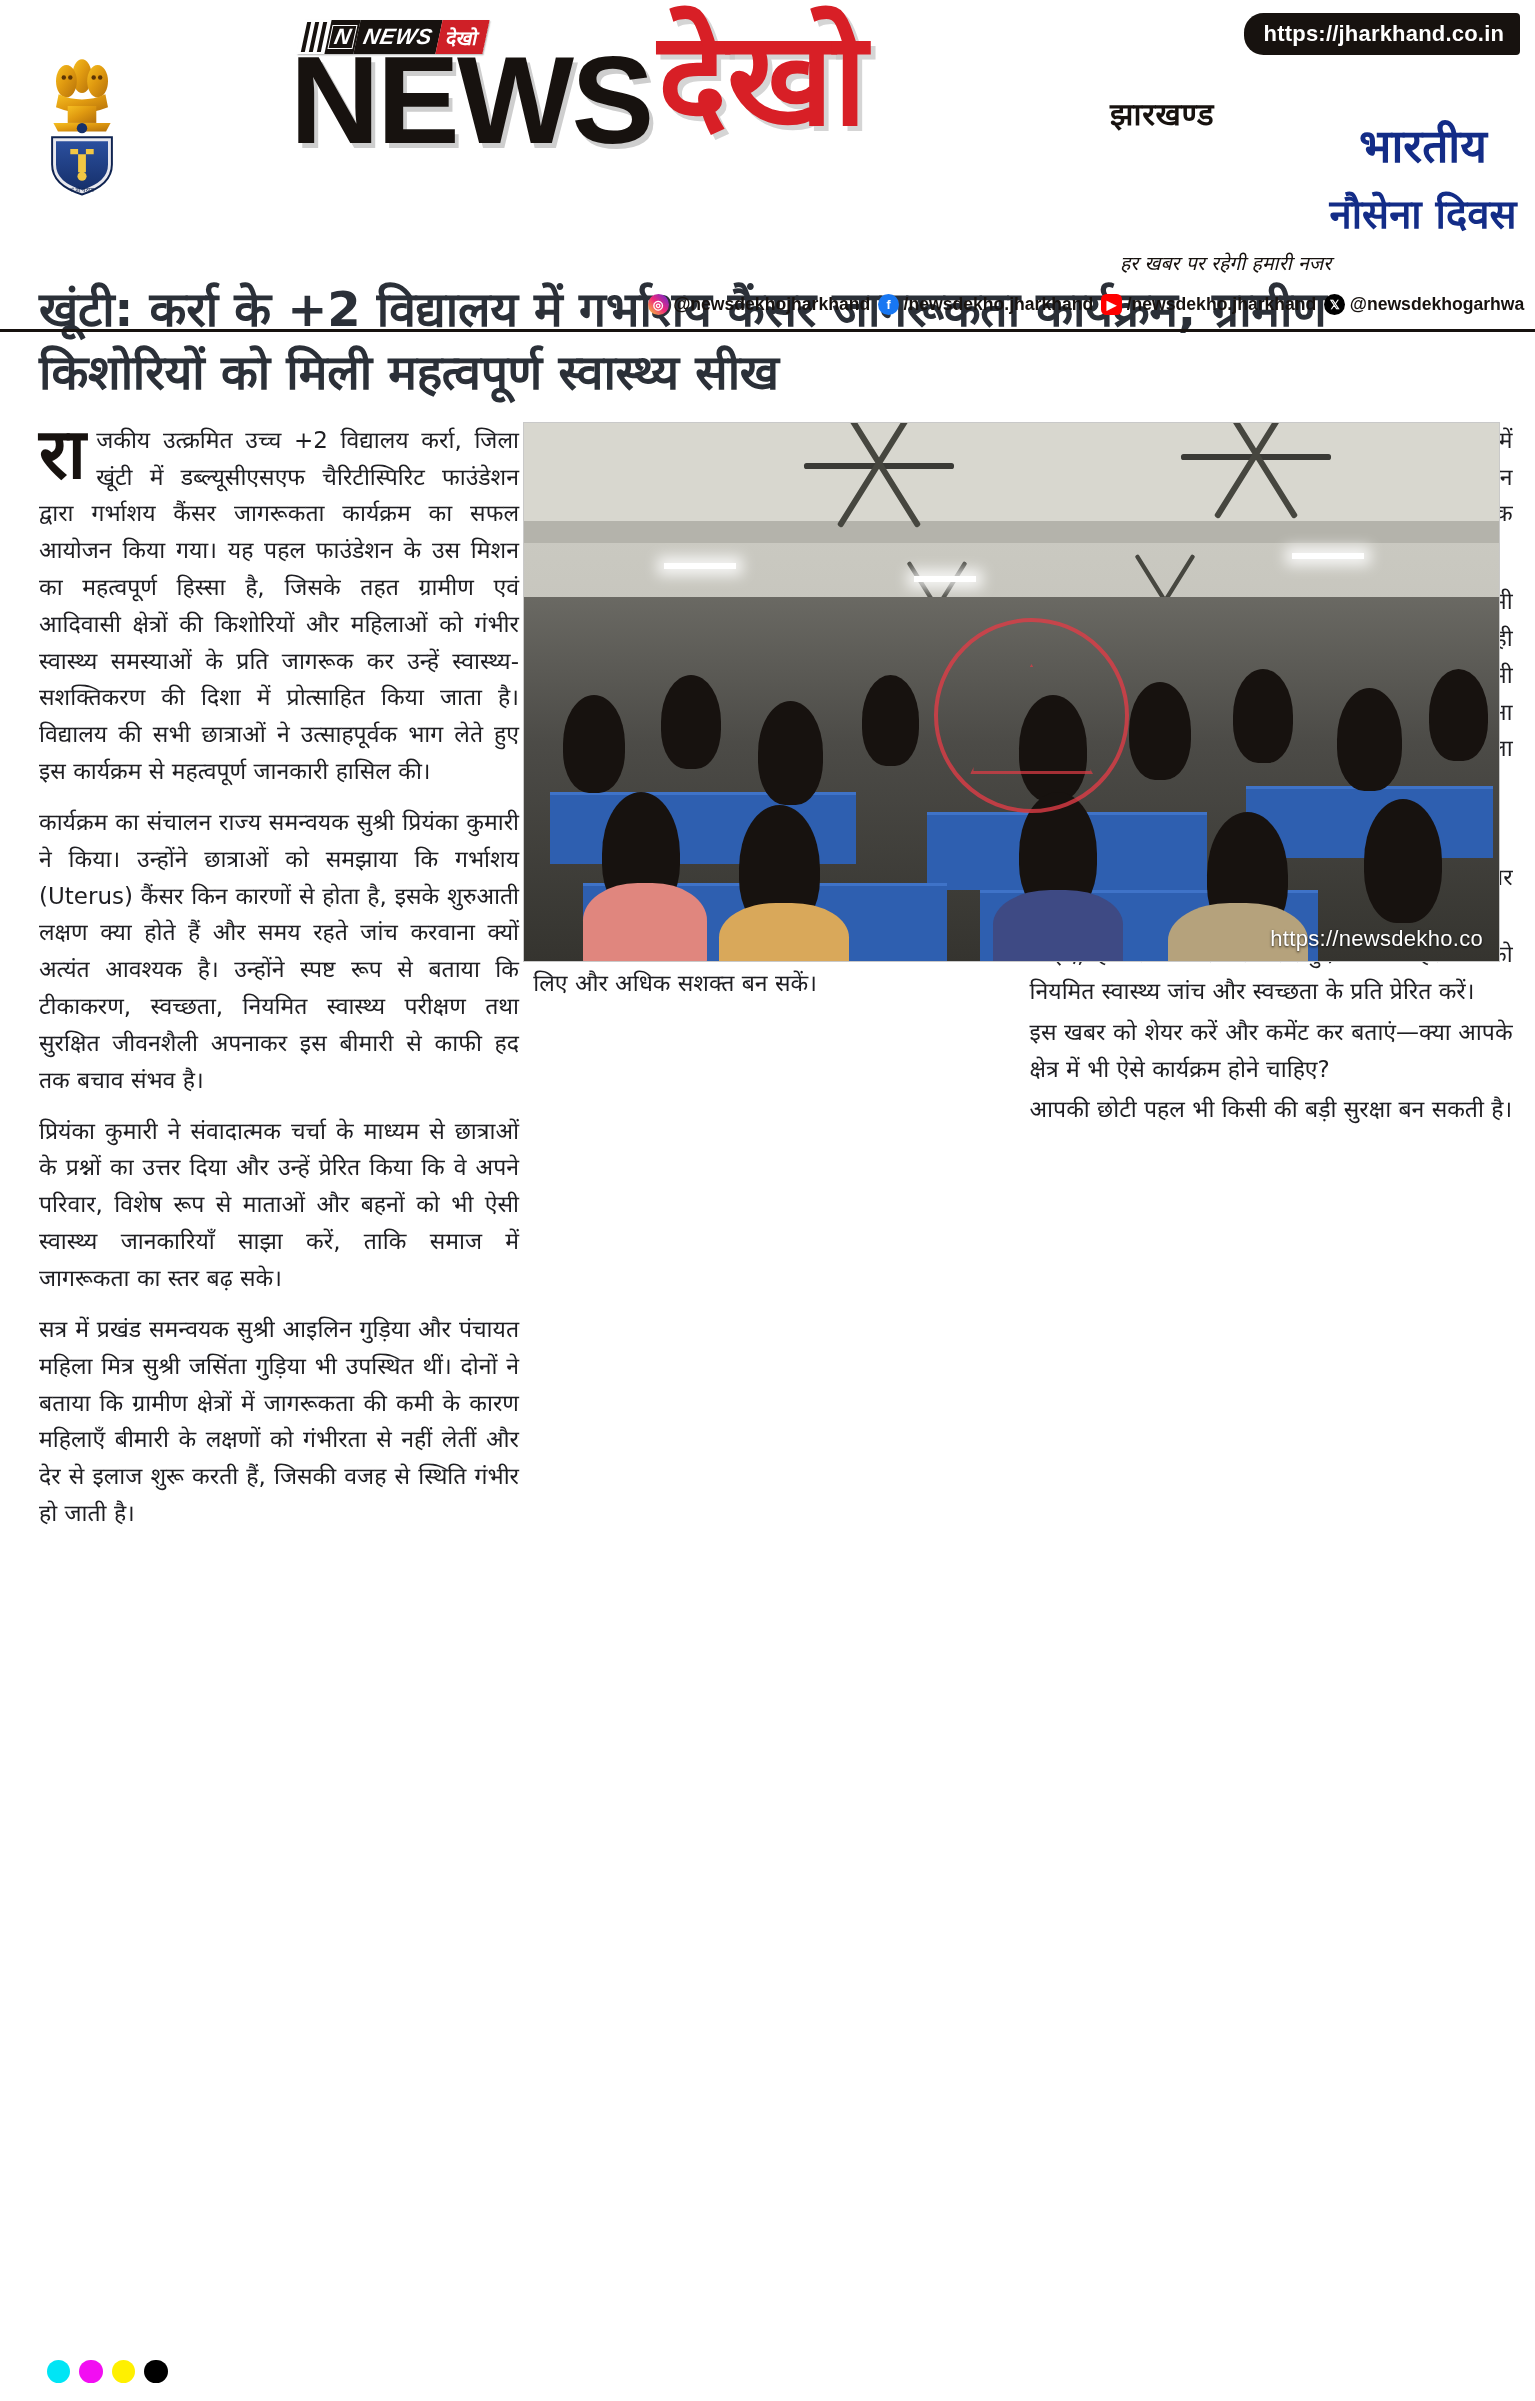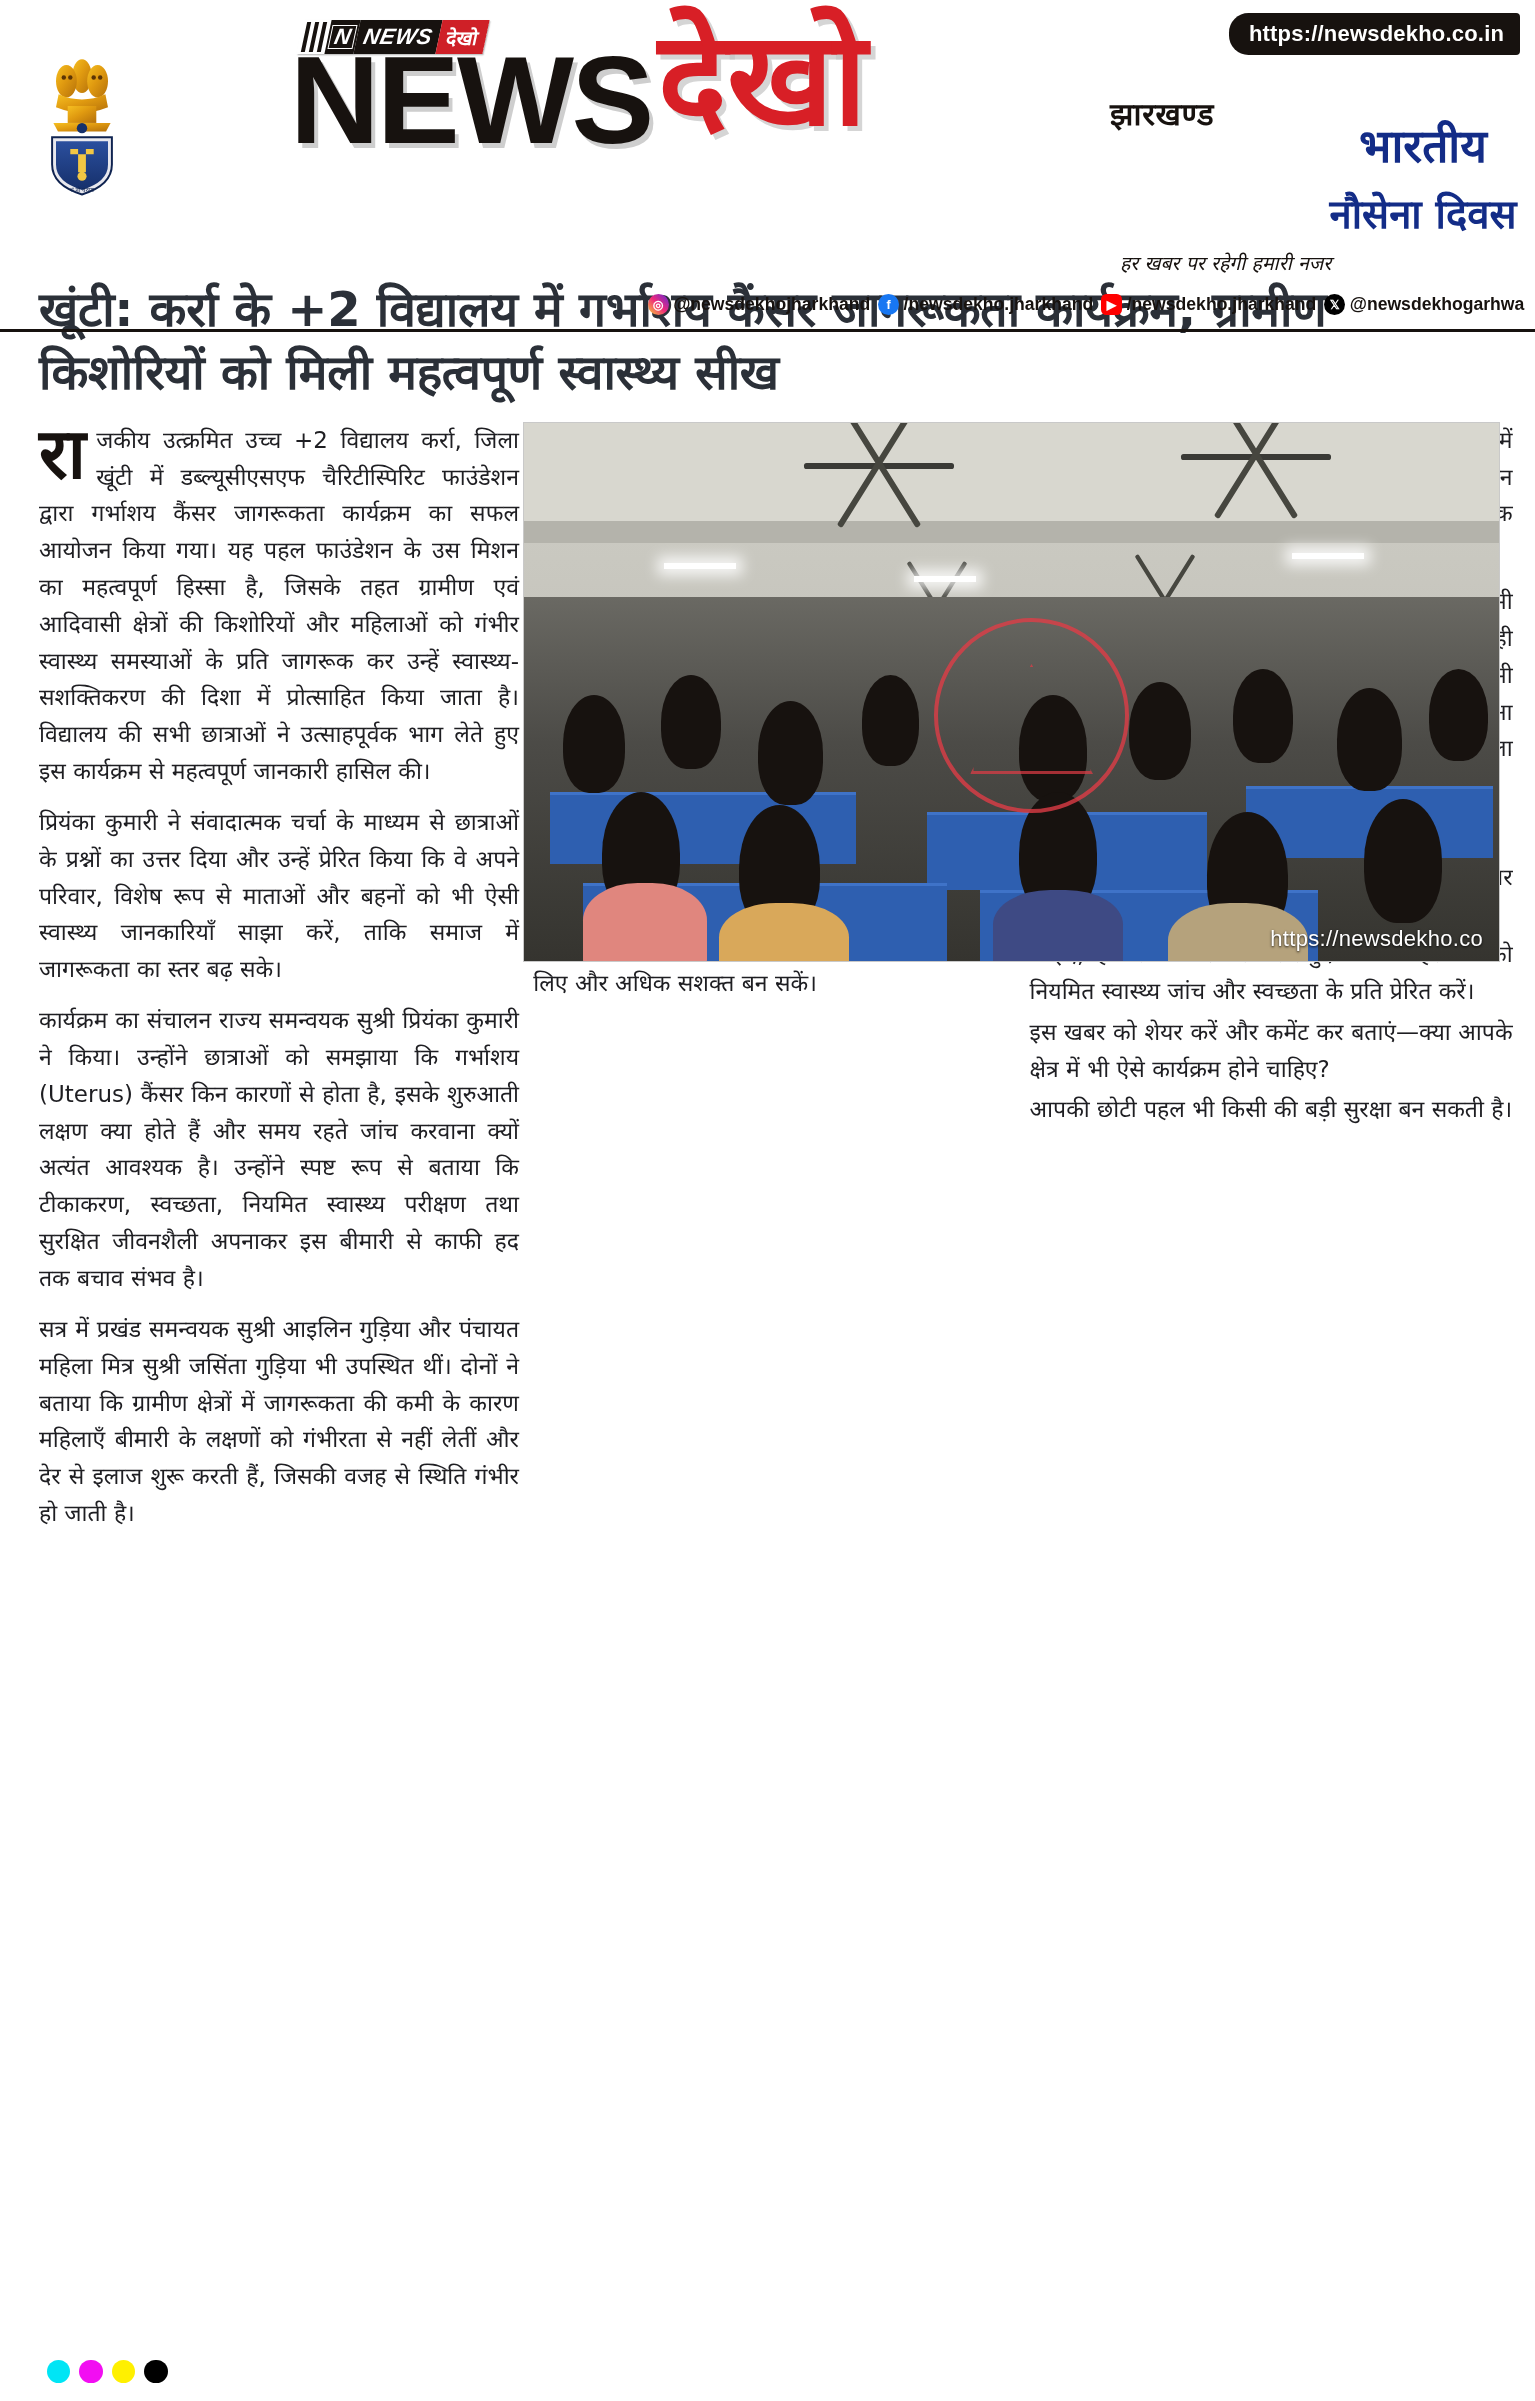--- a/index.html
+++ b/index.html
@@ -338,21 +338,21 @@
       <div class="bigword">NEWS</div>
       <div class="bigword-hi">देखो</div>
       <div class="jharkhand-word">झारखण्ड</div>
       <div class="tagline">हर खबर पर रहेगी हमारी नजर</div>
 
       <div class="navyday">
         <div class="l1">भारतीय</div>
         <div class="l2">नौसेना दिवस</div>
       </div>
 
-      <div class="site-url">https://newsdekho.co.in</div>
+      <div class="site-url">https://jharkhand.co.in</div>
     </div>
   </div>
 
 
   <div class="social-row">
     <div class="social-item">
       <span class="sico ig">◎</span>
       <span>@newsdekhojharkhand</span>
     </div>
     <div class="social-item">
@@ -421,22 +421,22 @@
         <div class="sweater" style="left:644px;top:306px;width:140px;height:85px;background:#b5a27c;"></div>
       </div>
       <div class="stamp"></div>
       <div class="ph-mark">https://newsdekho.co</div>
     </div>
 
     <div class="cols">
 
       <div class="col">
         <p class="txt"><span class="dropcap">रा</span><span>जकीय उत्क्रमित उच्च +2 विद्यालय कर्रा, जिला खूंटी में डब्ल्यूसीएसएफ चैरिटीस्पिरिट फाउंडेशन द्वारा गर्भाशय कैंसर जागरूकता कार्यक्रम का सफल आयोजन किया गया। यह पहल फाउंडेशन के उस मिशन का महत्वपूर्ण हिस्सा है, जिसके तहत ग्रामीण एवं आदिवासी क्षेत्रों की किशोरियों और महिलाओं को गंभीर स्वास्थ्य समस्याओं के प्रति जागरूक कर उन्हें स्वास्थ्य-सशक्तिकरण की दिशा में प्रोत्साहित किया जाता है। विद्यालय की सभी छात्राओं ने उत्साहपूर्वक भाग लेते हुए इस कार्यक्रम से महत्वपूर्ण जानकारी हासिल की।</span></p>
+        <p class="txt">कार्यक्रम का संचालन राज्य समन्वयक सुश्री प्रियंका कुमारी ने किया। उन्होंने छात्राओं को समझाया कि गर्भाशय (Uterus) कैंसर किन कारणों से होता है, इसके शुरुआती लक्षण क्या होते हैं और समय रहते जांच करवाना क्यों अत्यंत आवश्यक है। उन्होंने स्पष्ट रूप से बताया कि टीकाकरण, स्वच्छता, नियमित स्वास्थ्य परीक्षण तथा सुरक्षित जीवनशैली अपनाकर इस बीमारी से काफी हद तक बचाव संभव है।</p>
         <p class="txt">प्रियंका कुमारी ने संवादात्मक चर्चा के माध्यम से छात्राओं के प्रश्नों का उत्तर दिया और उन्हें प्रेरित किया कि वे अपने परिवार, विशेष रूप से माताओं और बहनों को भी ऐसी स्वास्थ्य जानकारियाँ साझा करें, ताकि समाज में जागरूकता का स्तर बढ़ सके।</p>
-        <p class="txt">कार्यक्रम का संचालन राज्य समन्वयक सुश्री प्रियंका कुमारी ने किया। उन्होंने छात्राओं को समझाया कि गर्भाशय (Uterus) कैंसर किन कारणों से होता है, इसके शुरुआती लक्षण क्या होते हैं और समय रहते जांच करवाना क्यों अत्यंत आवश्यक है। उन्होंने स्पष्ट रूप से बताया कि टीकाकरण, स्वच्छता, नियमित स्वास्थ्य परीक्षण तथा सुरक्षित जीवनशैली अपनाकर इस बीमारी से काफी हद तक बचाव संभव है।</p>
         <p class="txt">सत्र में प्रखंड समन्वयक सुश्री आइलिन गुड़िया और पंचायत महिला मित्र सुश्री जसिंता गुड़िया भी उपस्थित थीं। दोनों ने बताया कि ग्रामीण क्षेत्रों में जागरूकता की कमी के कारण महिलाएँ बीमारी के लक्षणों को गंभीरता से नहीं लेतीं और देर से इलाज शुरू करती हैं, जिसकी वजह से स्थिति गंभीर हो जाती है।</p>
       </div>
 
       <div class="col">
         <p class="txt">उन्होंने छात्राओं से अपील की कि वे अपने समुदाय की महिलाओं को नियमित स्वास्थ्य जांच करवाने के लिए प्रेरित करें, ताकि गंभीर बीमारियों का समय पर उपचार हो सके और जीवन बचाया जा सके।</p>
         <p class="txt">इस जागरूकता कार्यक्रम ने छात्राओं पर सकारात्मक प्रभाव छोड़ा। उन्हें न केवल गर्भाशय कैंसर के बारे में महत्वपूर्ण जानकारी मिली, बल्कि उन्होंने अपने स्वास्थ्य के प्रति जिम्मेदार बनने का संकल्प भी लिया। विद्यालय प्रबंधन ने डब्ल्यूसीएसएफ चैरिटीस्पिरिट फाउंडेशन का धन्यवाद व्यक्त किया और कहा कि फाउंडेशन द्वारा किया जा रहा कार्य समाज के लिए अत्यंत महत्वपूर्ण और प्रेरणादायक है।</p>
         <p class="txt">विद्यालय प्रशासन ने भविष्य में भी ऐसे जागरूकता कार्यक्रमों के आयोजन की इच्छा जताई, ताकि विद्यालय की किशोरियाँ स्वास्थ्य संबंधी चुनौतियों का सामना करने के लिए और अधिक सशक्त बन सकें।</p>
       </div>
 
       <div class="col">

